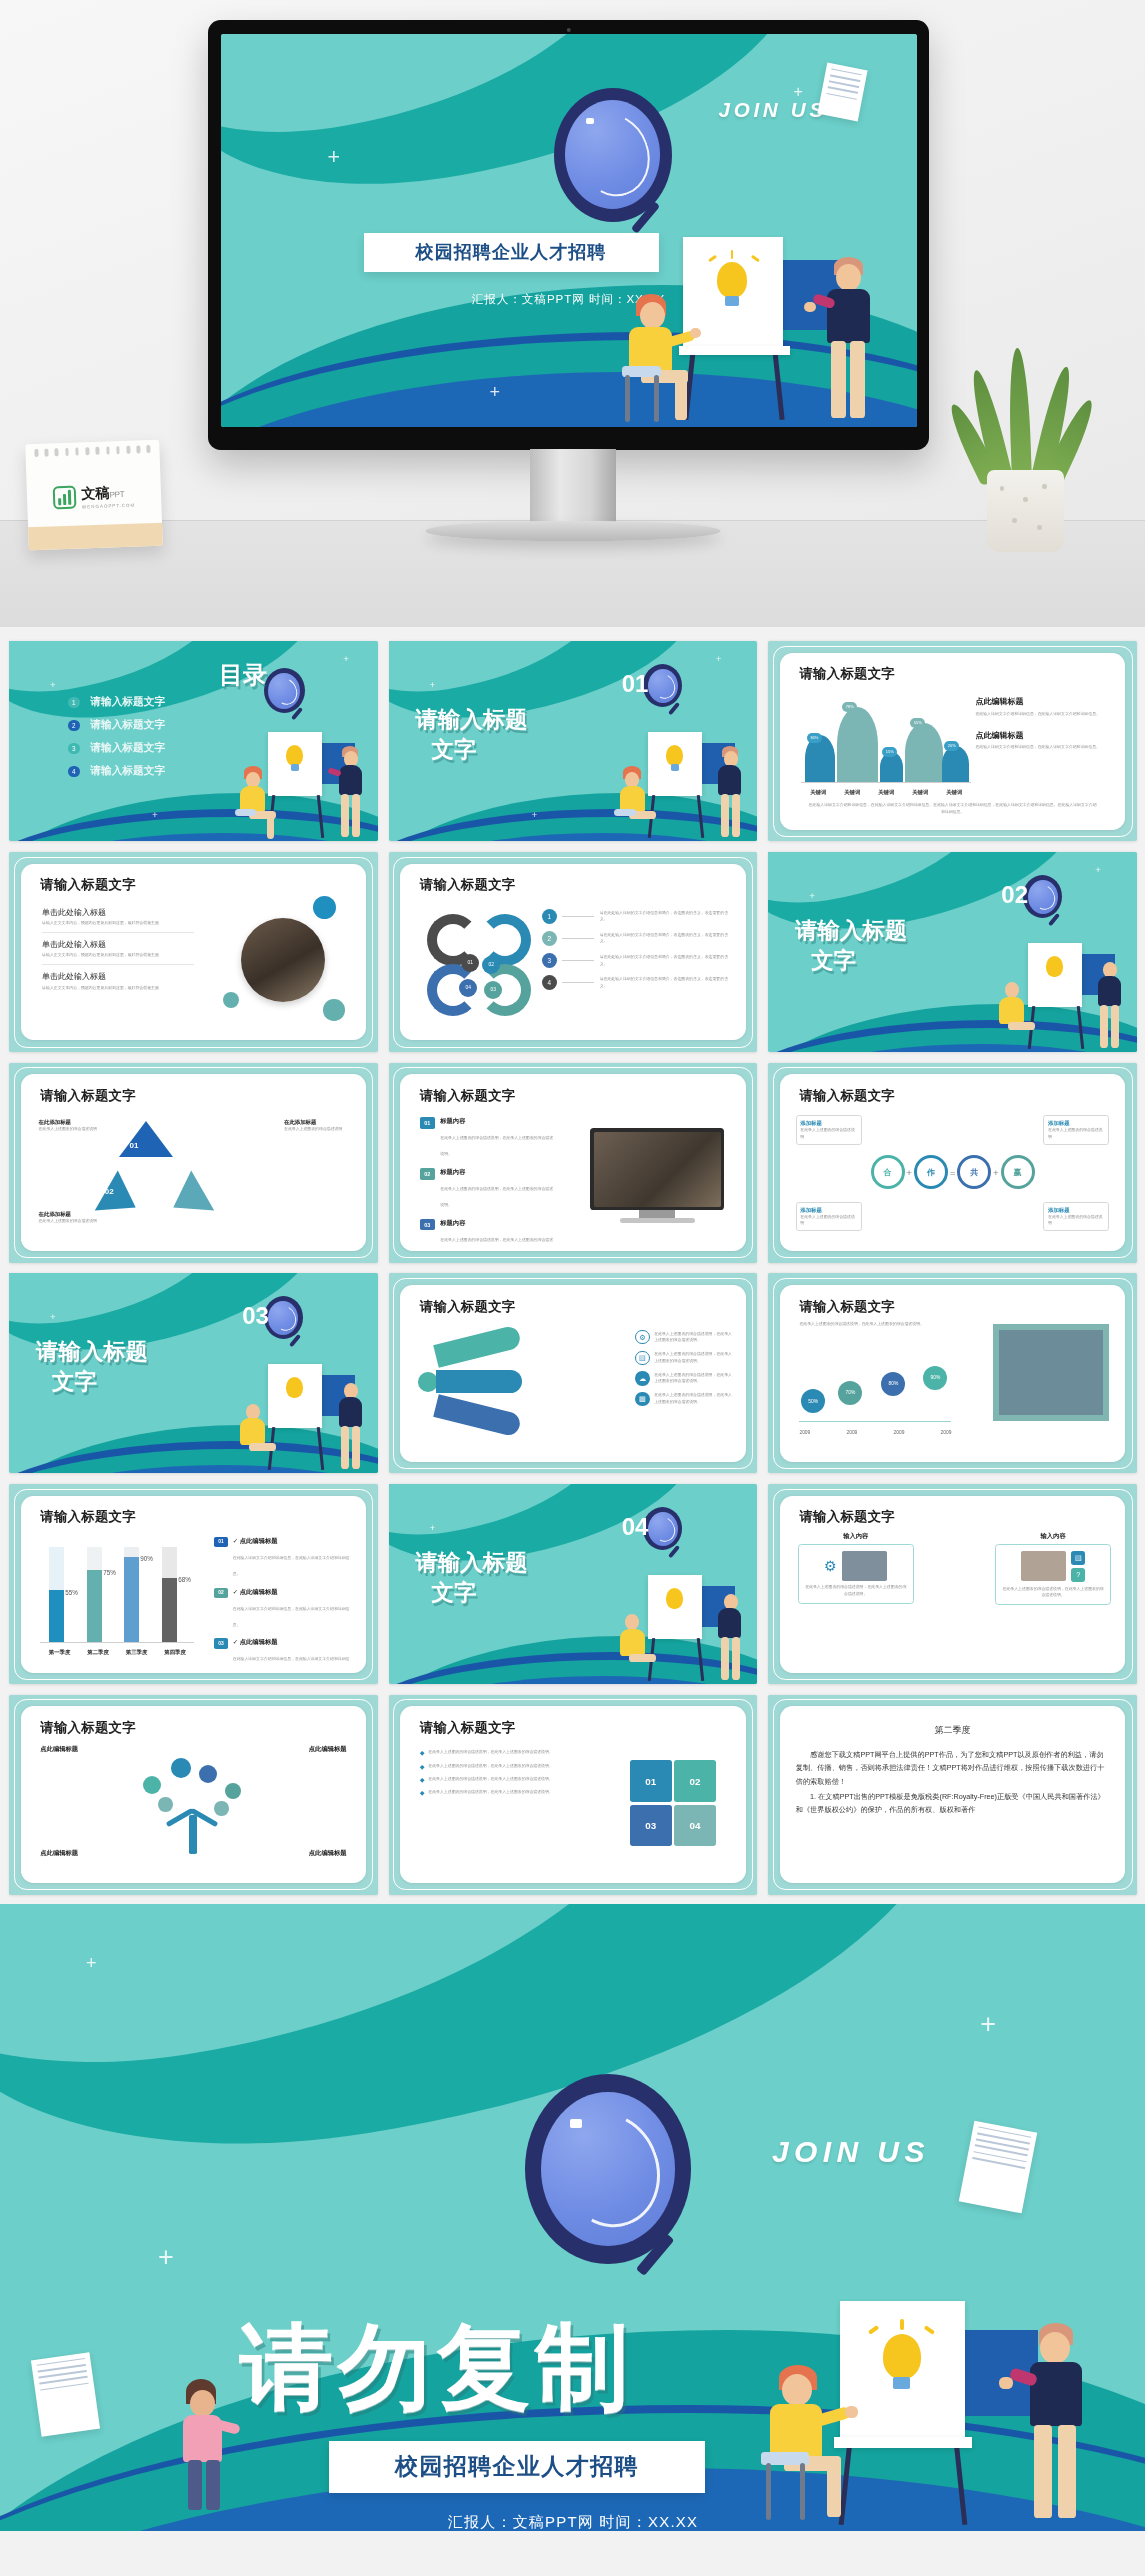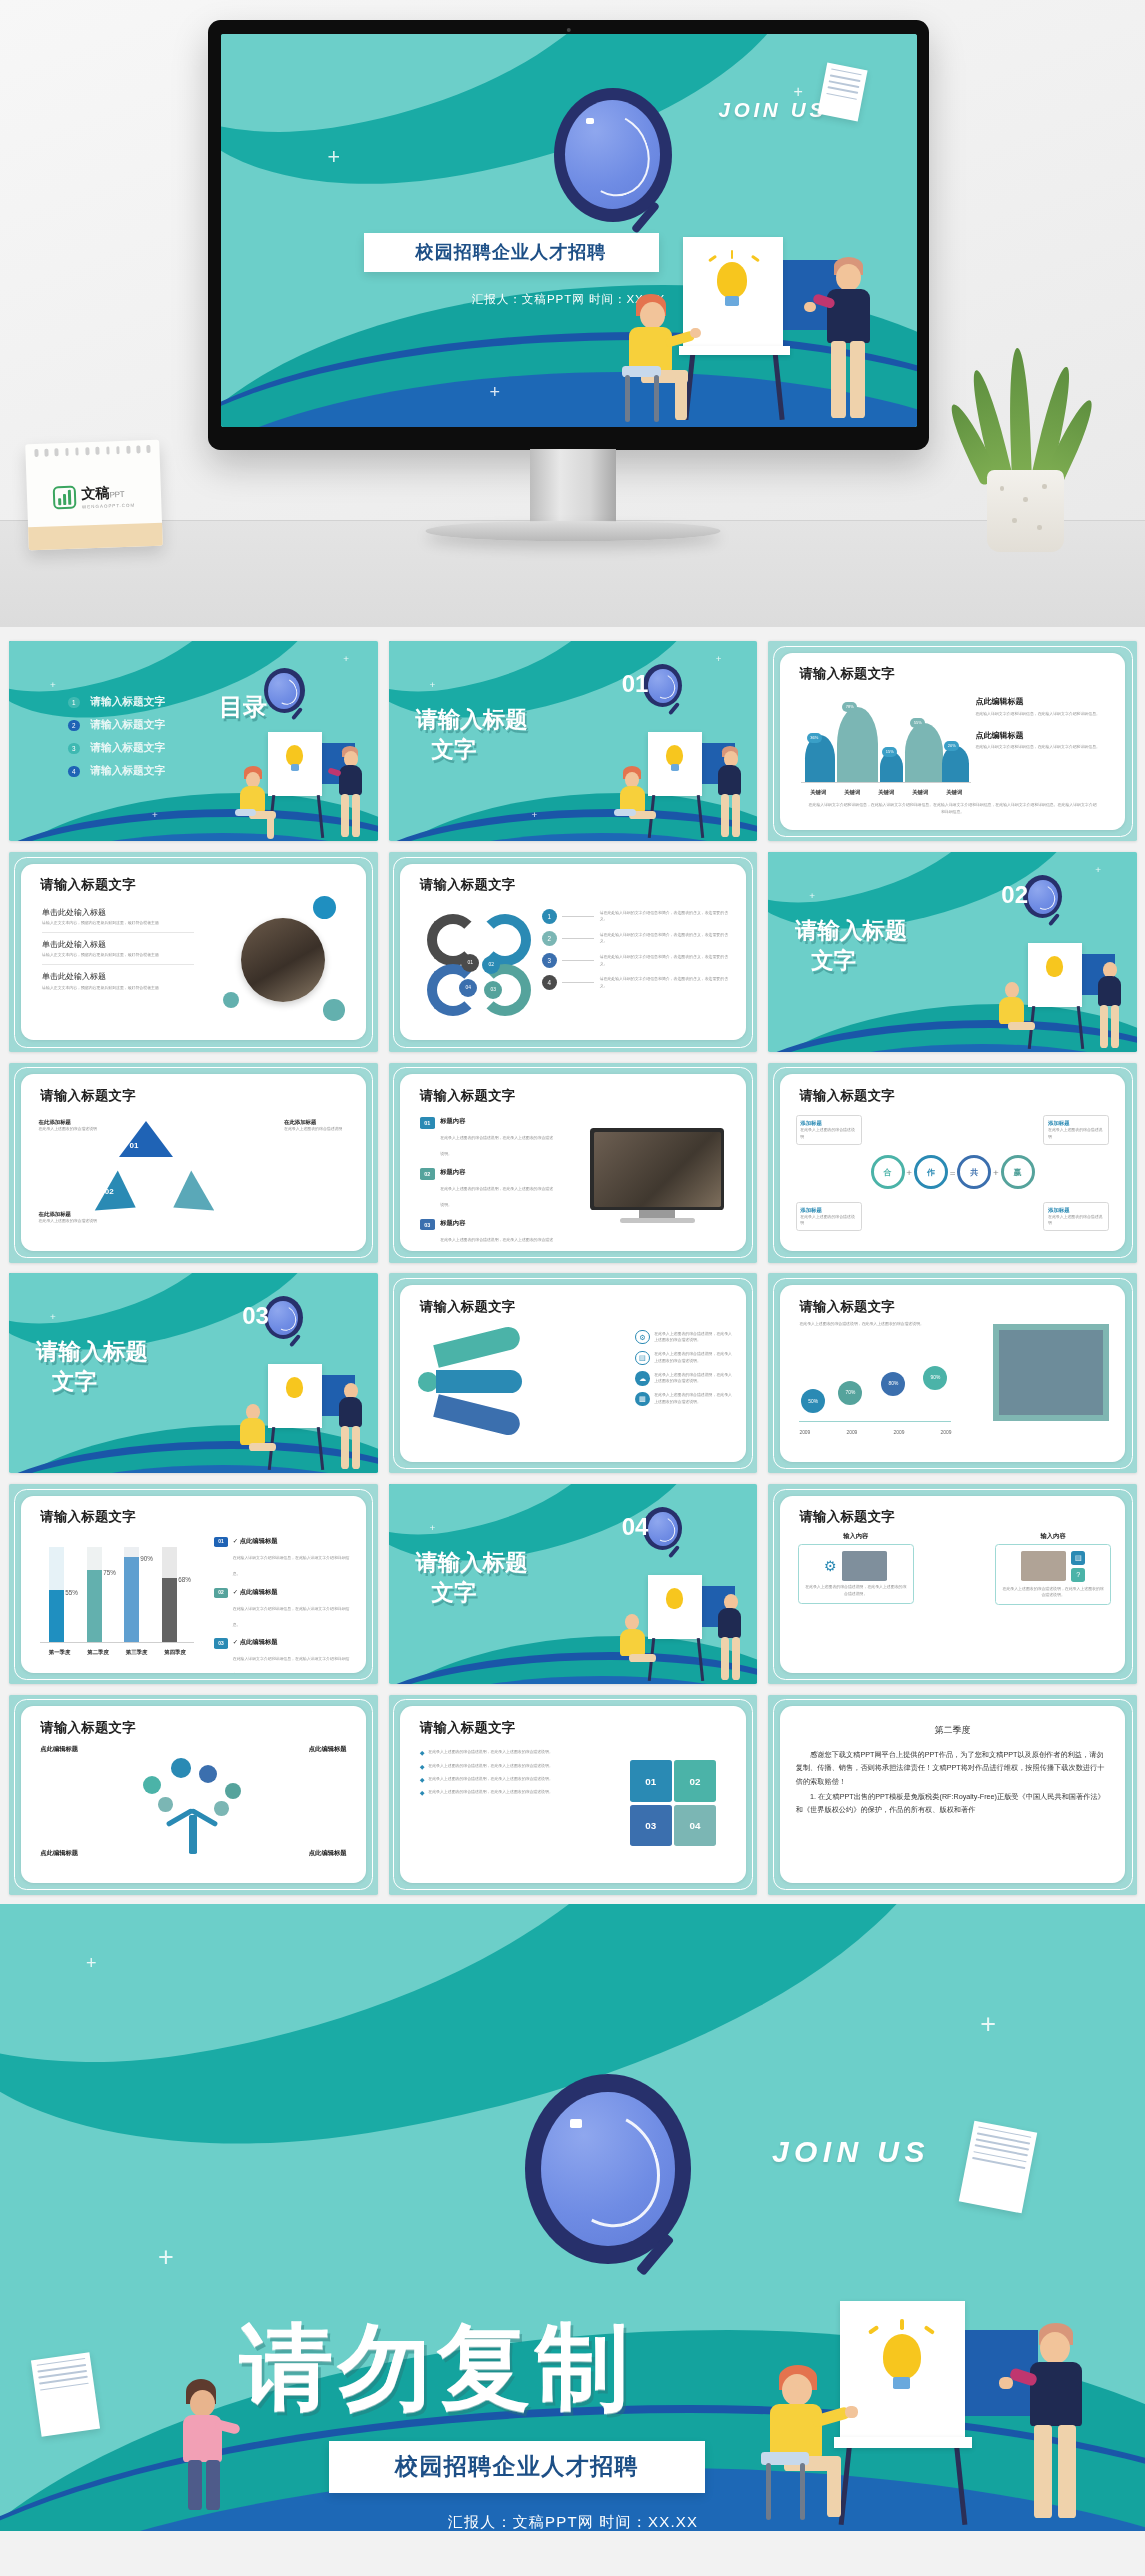--- a/index.html
+++ b/index.html
@@ -373,21 +373,21 @@
       <span class="spark" style="left:41px;top:39px;font-size:9.8px;">+</span>
       <span class="spark" style="right:29px;top:12.5px;font-size:9.8px;">+</span>
       <span class="spark" style="left:143px;bottom:21.5px;font-size:9.8px;">+</span>
 
       <div style="position:absolute;right:64px;top:27px;width:50px;height:55px;">
         <div class="mag-ring" style="left:0;top:0;width:41px;height:45px;"></div>
         <div class="mag-glass" style="left:4.5px;top:4.5px;width:32px;height:36px;"></div>
         <div class="mag-arc" style="left:9.8px;top:9.8px;width:23px;height:27px;border-width:1.8px;"></div>
         <div class="mag-handle" style="left:36px;top:39px;width:3.6px;height:14.3px;"></div>
       </div>
-      <div class="sec-title" style="right:111px;top:50px;font-size:24px;">目录</div>
+      <div class="sec-title" style="right:111px;top:18px;font-size:24px;">目录</div>
 
       <div style="position:absolute;left:59px;top:54px;display:flex;flex-direction:column;gap:9px;">
         <div style="display:flex;align-items:center;gap:10.7px;">
           <span class="bullet-dot" style="background:#3fb9b2;">1</span>
           <span style="color:#eaf7f6;font-size:10.7px;font-weight:bold;">请输入标题文字</span>
         </div>
         <div style="display:flex;align-items:center;gap:10.7px;">
           <span class="bullet-dot" style="background:#1f63b5;">2</span>
           <span style="color:#eaf7f6;font-size:10.7px;font-weight:bold;">请输入标题文字</span>
         </div>

